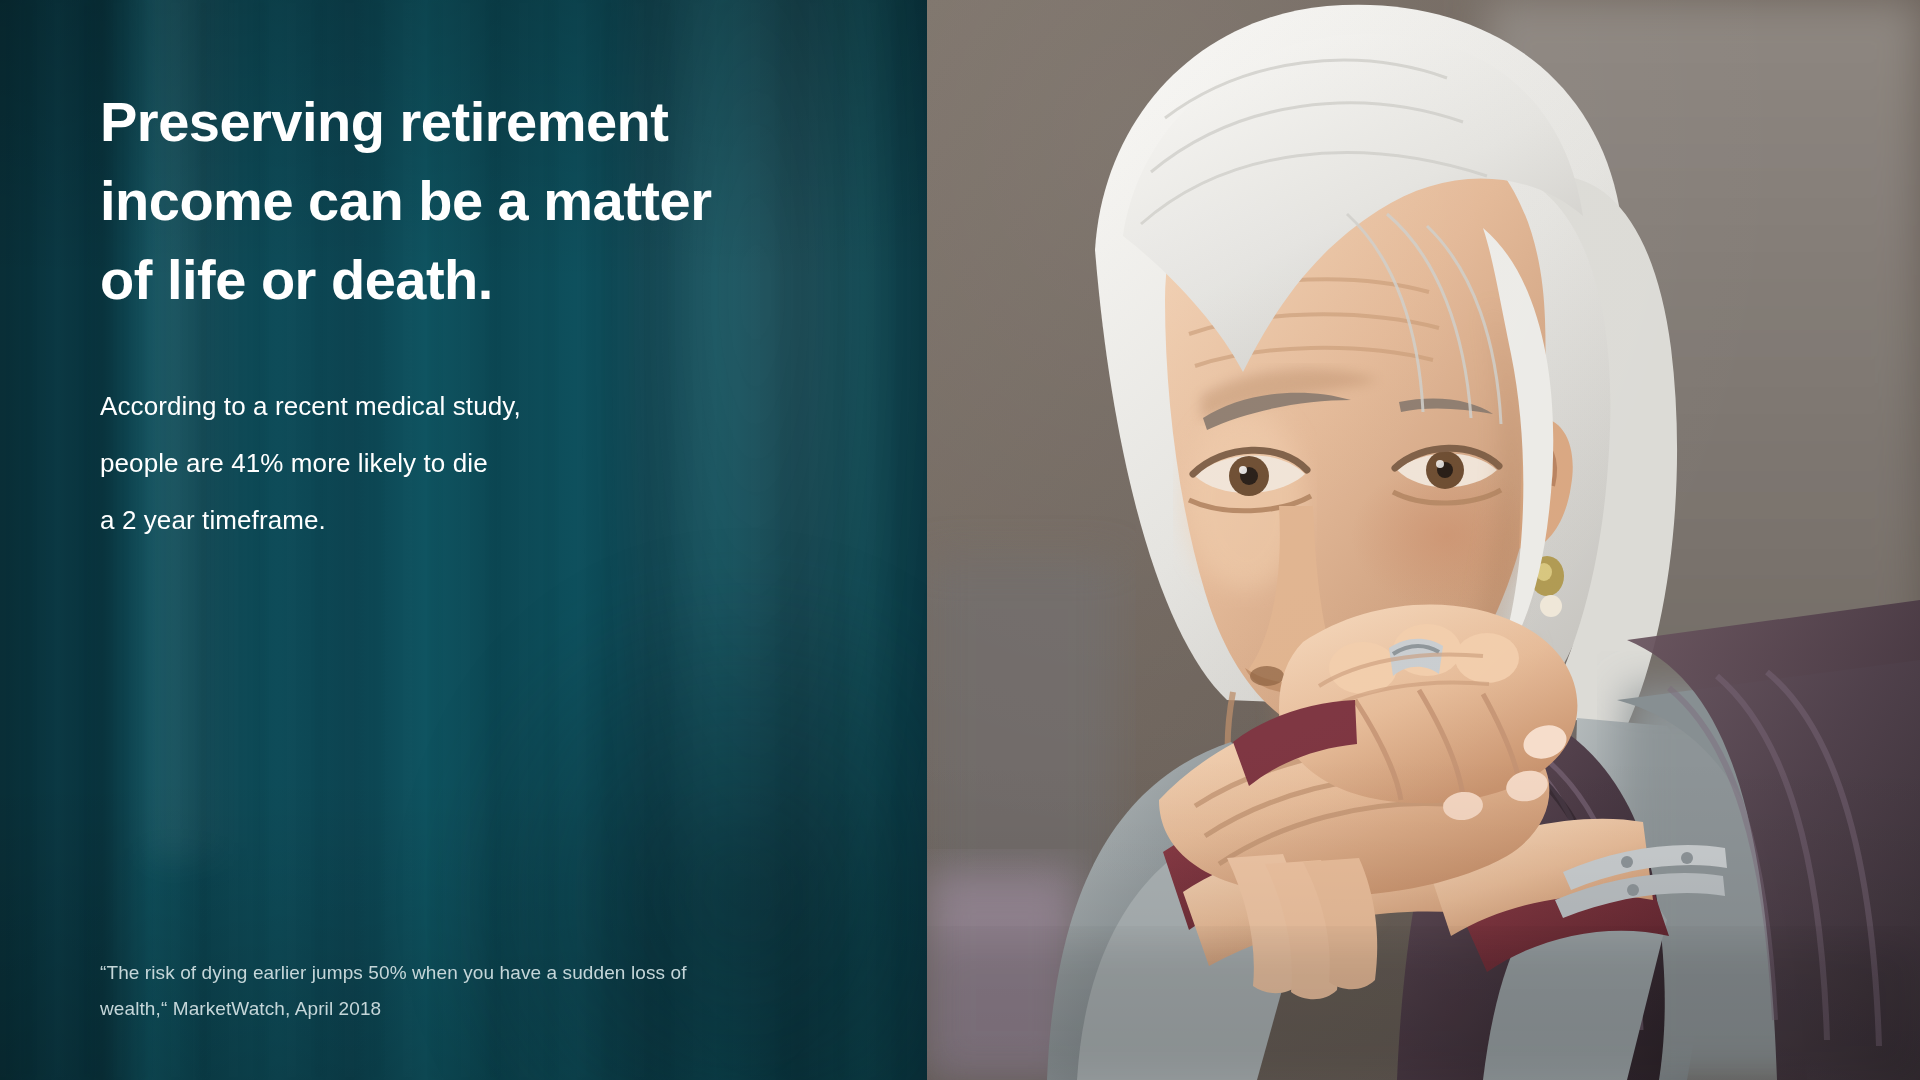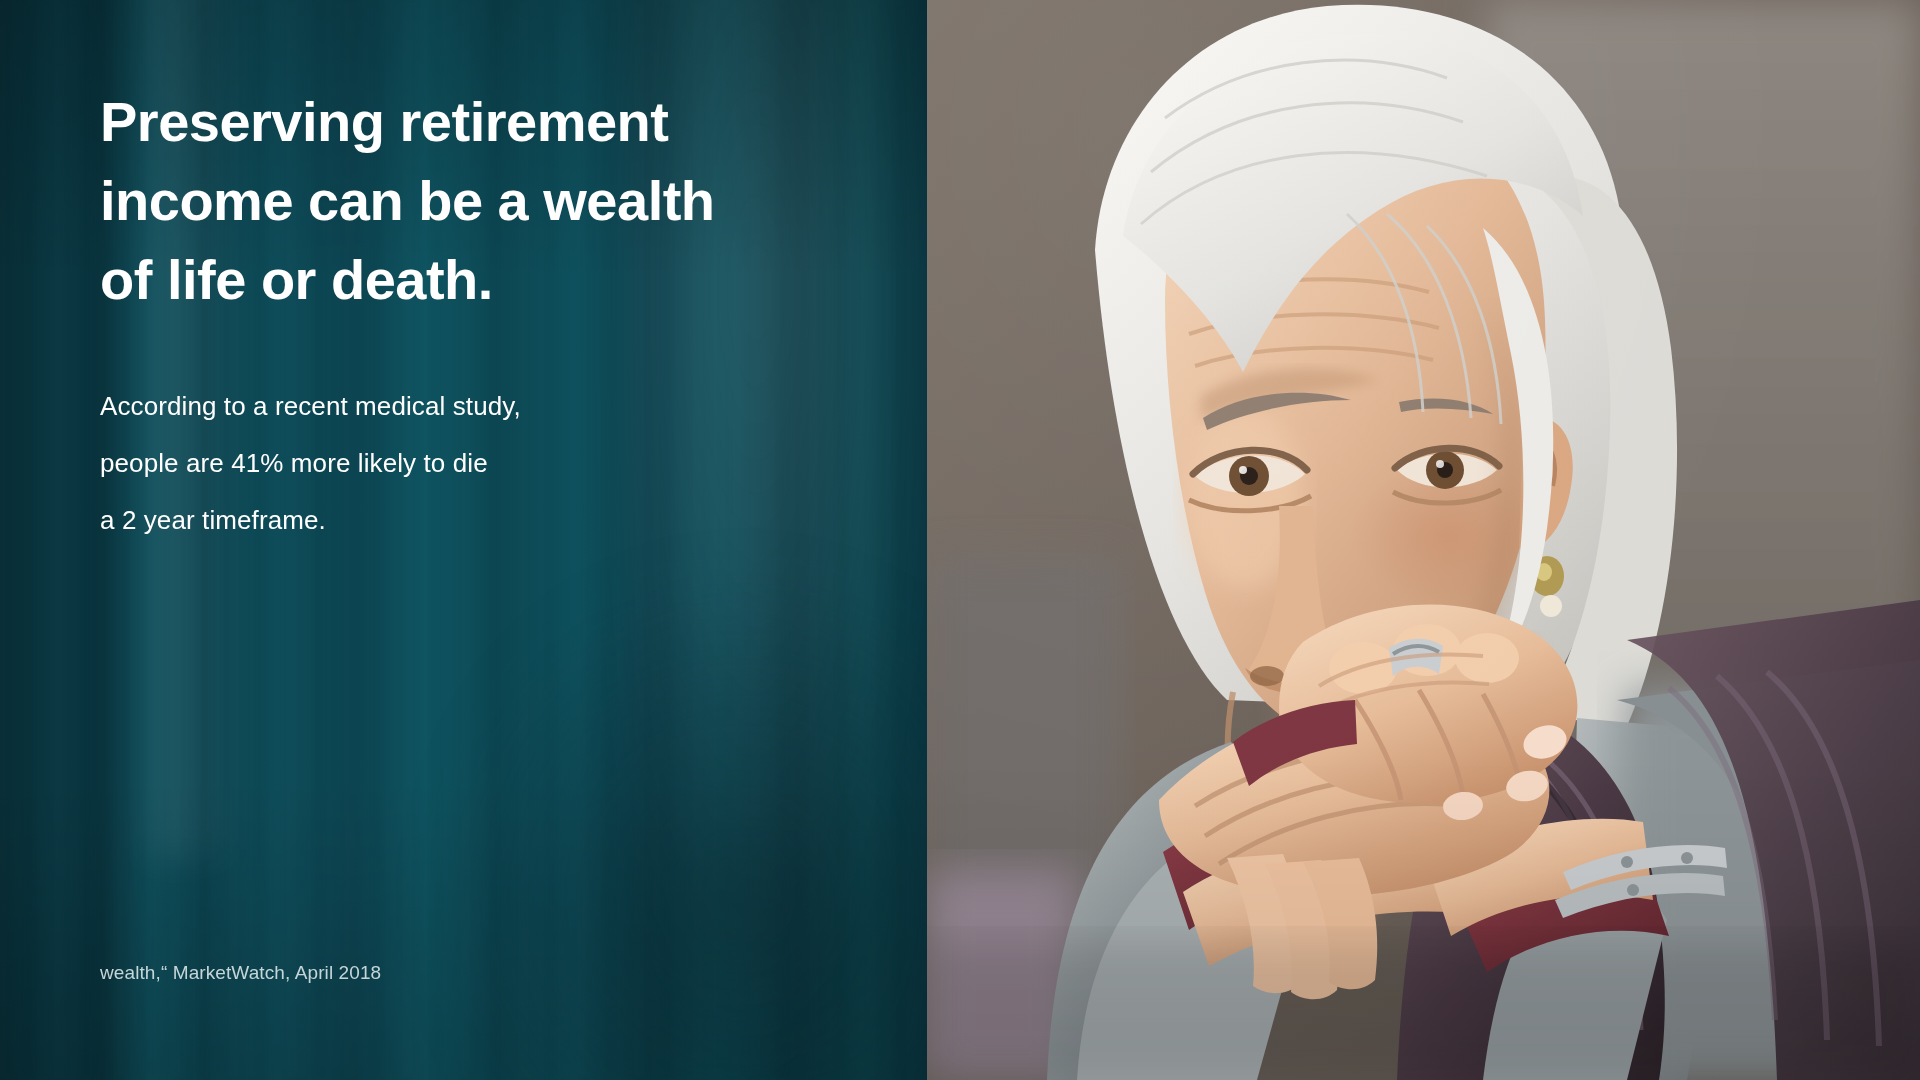--- a/index.html
+++ b/index.html
@@ -129,32 +129,33 @@
     <div id="panel-blob-a"></div>
     <div id="panel-blob-b"></div>
     <div id="panel-blob-c"></div>
     <div id="panel-blob-d"></div>
     <div id="panel-vignette"></div>
 
     <div id="panel-content">
 
       <h1 id="headline">
         <span class="hl-line">Preserving retirement</span>
-        <span class="hl-line">income can be a wealth</span>
+        <span class="hl-line">income can be a matter</span>
         <span class="hl-line">of life or death.</span>
       </h1>
 
       <p id="body-copy">
         <span class="bd-line">According to a recent medical study,</span>
         <span class="bd-line">people are 41% more likely to die</span>
         <span class="bd-line">a 2 year timeframe.</span>
       </p>
 
 
       <div id="citation">
+        <span class="ct-line">“The risk of dying earlier jumps 50% when you have a sudden loss of</span>
         <span class="ct-line">wealth,“ MarketWatch, April 2018</span>
       </div>
 
     </div>
   </div>
 
   <div id="photo">
     <svg id="photo-svg" viewBox="0 0 993 1080" preserveAspectRatio="xMidYMid slice" aria-hidden="true">
       <defs>
         <linearGradient id="bgWall" x1="0" y1="0" x2="1" y2="1">

